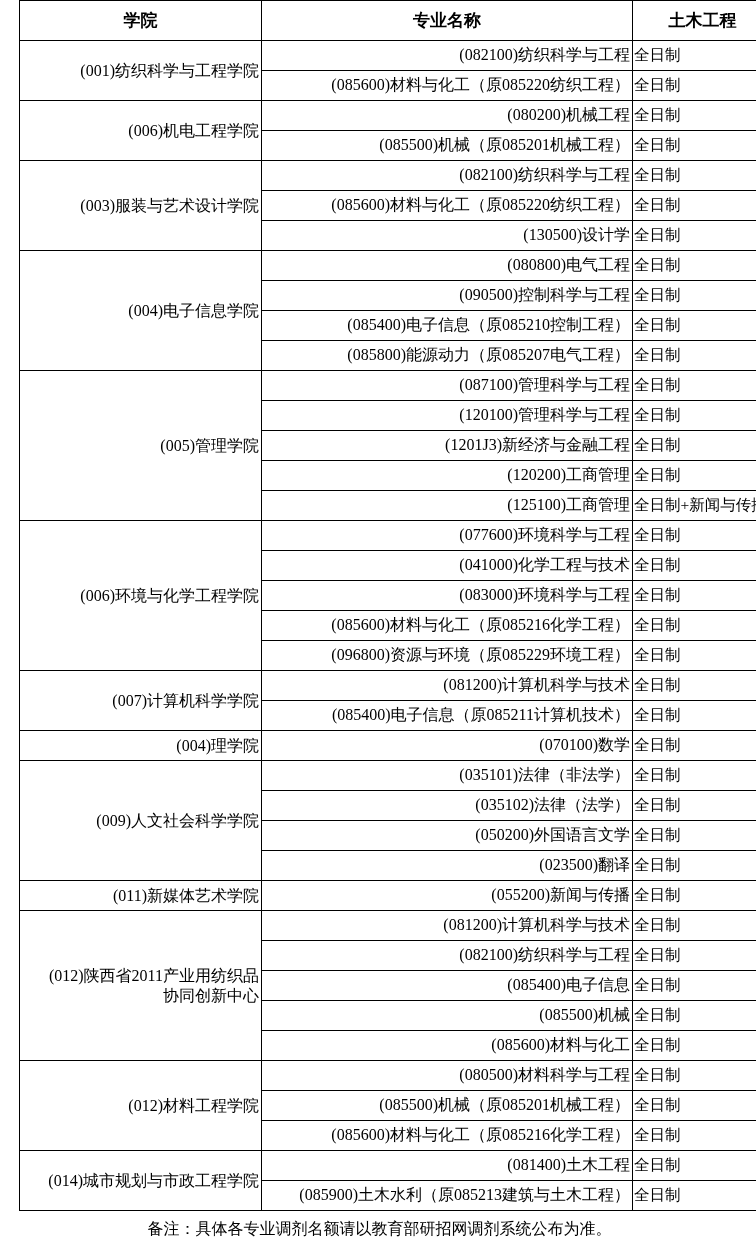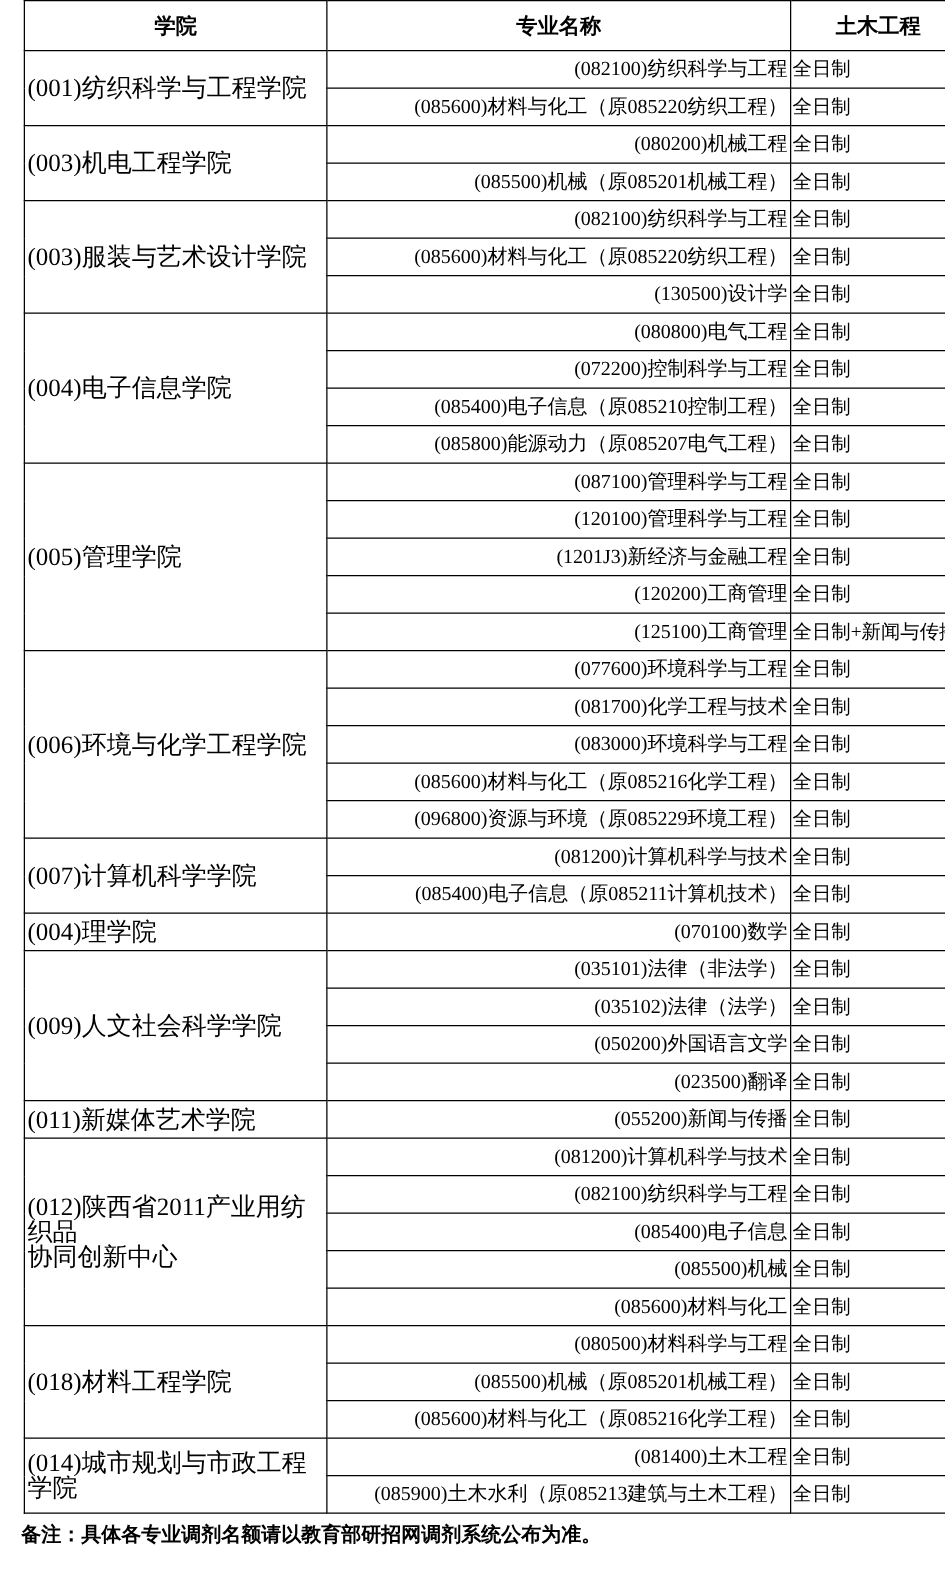--- a/index.html
+++ b/index.html
@@ -27,46 +27,47 @@
   .adj-table thead tr { height: 40px; }
   .adj-table th {
     font-weight: bold;
     font-size: 17px;
     text-align: center;
     vertical-align: middle;
     padding: 0;
   }
   .adj-table tbody tr { height: 30px; }
   td.college-cell {
-    text-align: left;
-    vertical-align: middle;
-    font-size: 20px;
+    text-align: right;
+    vertical-align: middle;
+    font-size: 16px;
     line-height: 20px;
     white-space: pre-line;
     padding: 0 2px;
   }
   td.major-cell {
     text-align: right;
     vertical-align: middle;
     font-size: 16px;
     padding: 0 2px 0 5px;
     white-space: nowrap;
   }
   td.mode-cell {
     text-align: left;
     vertical-align: middle;
     font-size: 15.5px;
     padding: 0 1px;
     white-space: nowrap;
   }
   .footnote {
-    margin: 8px 0 0 17px;
-    font-weight: bold;
+    margin: 8px 0 0 3px;
+    font-weight: normal;
     font-size: 16px;
     line-height: 20px;
+    text-align: center;
   }
 </style>
 </head>
 <body>
 
 <table class="adj-table">
   <colgroup>
     <col class="c-college">
     <col class="c-major">
     <col class="c-mode">
@@ -82,21 +83,21 @@
       <tr>
         <td class="college-cell" rowspan="2">(001)纺织科学与工程学院</td>
         <td class="major-cell">(082100)纺织科学与工程</td>
         <td class="mode-cell">全日制</td>
       </tr>
       <tr>
         <td class="major-cell">(085600)材料与化工（原085220纺织工程）</td>
         <td class="mode-cell">全日制</td>
       </tr>
       <tr>
-        <td class="college-cell" rowspan="2">(003)机电工程学院</td>
+        <td class="college-cell" rowspan="2">(006)机电工程学院</td>
         <td class="major-cell">(080200)机械工程</td>
         <td class="mode-cell">全日制</td>
       </tr>
       <tr>
         <td class="major-cell">(085500)机械（原085201机械工程）</td>
         <td class="mode-cell">全日制</td>
       </tr>
       <tr>
         <td class="college-cell" rowspan="3">(003)服装与艺术设计学院</td>
         <td class="major-cell">(082100)纺织科学与工程</td>
@@ -109,21 +110,21 @@
       <tr>
         <td class="major-cell">(130500)设计学</td>
         <td class="mode-cell">全日制</td>
       </tr>
       <tr>
         <td class="college-cell" rowspan="4">(004)电子信息学院</td>
         <td class="major-cell">(080800)电气工程</td>
         <td class="mode-cell">全日制</td>
       </tr>
       <tr>
-        <td class="major-cell">(072200)控制科学与工程</td>
+        <td class="major-cell">(090500)控制科学与工程</td>
         <td class="mode-cell">全日制</td>
       </tr>
       <tr>
         <td class="major-cell">(085400)电子信息（原085210控制工程）</td>
         <td class="mode-cell">全日制</td>
       </tr>
       <tr>
         <td class="major-cell">(085800)能源动力（原085207电气工程）</td>
         <td class="mode-cell">全日制</td>
       </tr>
@@ -147,21 +148,21 @@
       <tr>
         <td class="major-cell">(125100)工商管理</td>
         <td class="mode-cell">全日制+新闻与传播</td>
       </tr>
       <tr>
         <td class="college-cell" rowspan="5">(006)环境与化学工程学院</td>
         <td class="major-cell">(077600)环境科学与工程</td>
         <td class="mode-cell">全日制</td>
       </tr>
       <tr>
-        <td class="major-cell">(081700)化学工程与技术</td>
+        <td class="major-cell">(041000)化学工程与技术</td>
         <td class="mode-cell">全日制</td>
       </tr>
       <tr>
         <td class="major-cell">(083000)环境科学与工程</td>
         <td class="mode-cell">全日制</td>
       </tr>
       <tr>
         <td class="major-cell">(085600)材料与化工（原085216化学工程）</td>
         <td class="mode-cell">全日制</td>
       </tr>
@@ -221,21 +222,21 @@
       </tr>
       <tr>
         <td class="major-cell">(085500)机械</td>
         <td class="mode-cell">全日制</td>
       </tr>
       <tr>
         <td class="major-cell">(085600)材料与化工</td>
         <td class="mode-cell">全日制</td>
       </tr>
       <tr>
-        <td class="college-cell" rowspan="3">(018)材料工程学院</td>
+        <td class="college-cell" rowspan="3">(012)材料工程学院</td>
         <td class="major-cell">(080500)材料科学与工程</td>
         <td class="mode-cell">全日制</td>
       </tr>
       <tr>
         <td class="major-cell">(085500)机械（原085201机械工程）</td>
         <td class="mode-cell">全日制</td>
       </tr>
       <tr>
         <td class="major-cell">(085600)材料与化工（原085216化学工程）</td>
         <td class="mode-cell">全日制</td>

